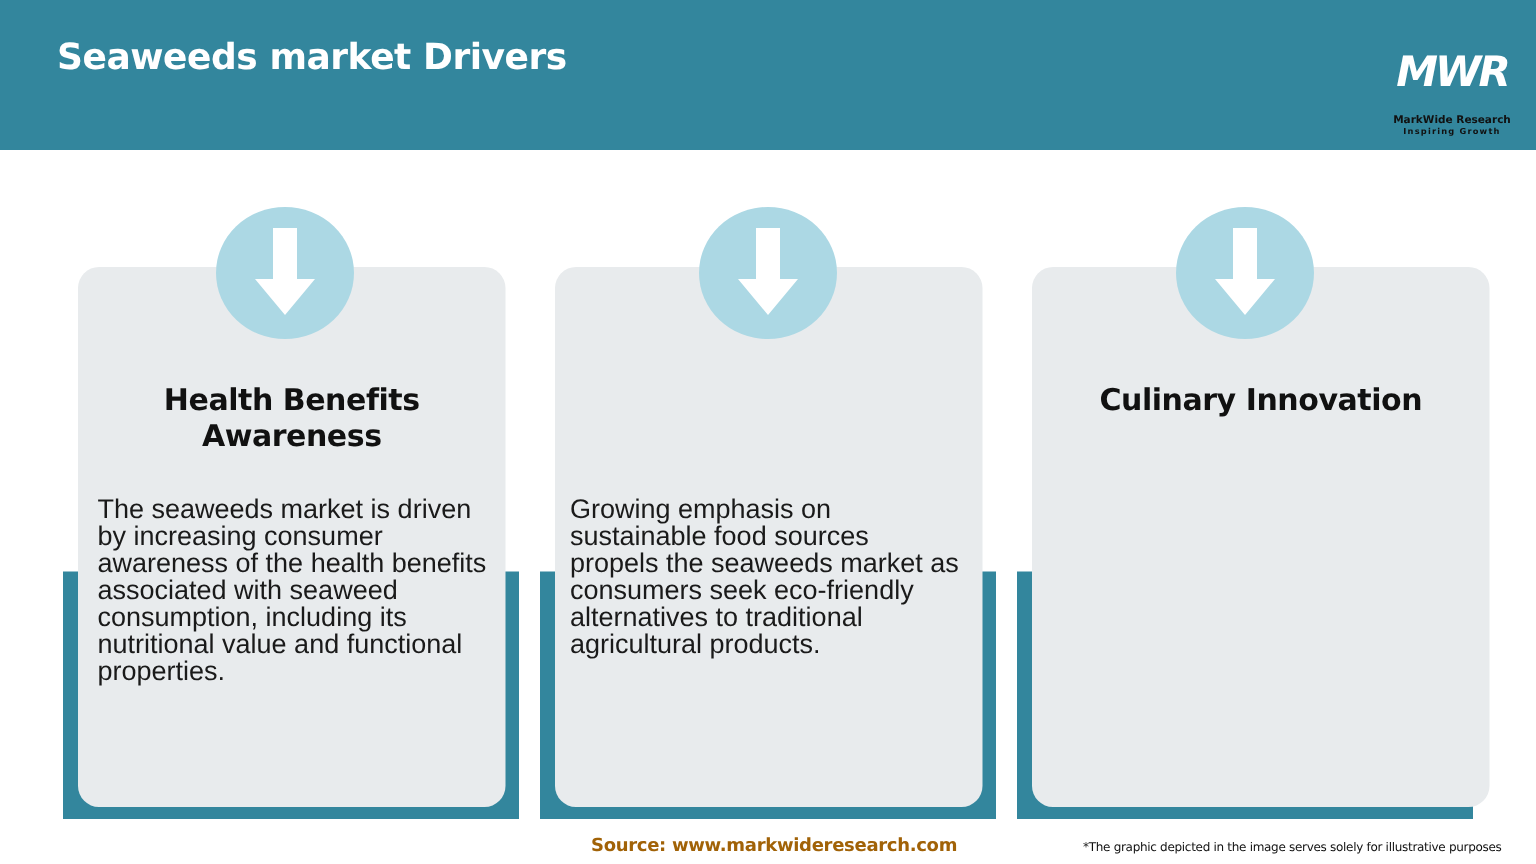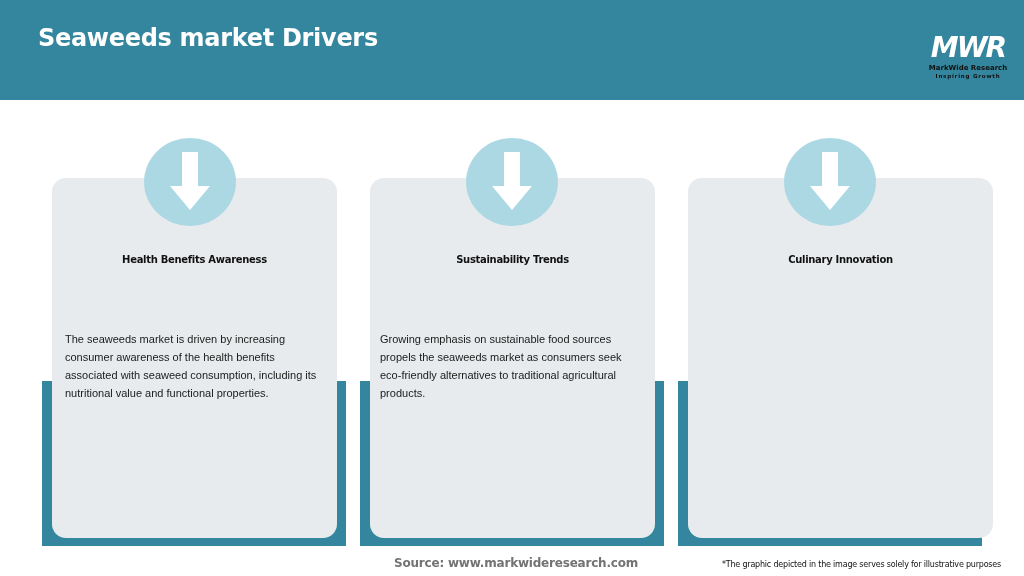--- a/index.html
+++ b/index.html
@@ -1,29 +1,29 @@
 <!DOCTYPE html>
 <html><head>
 <meta charset="utf-8">
 <style>
   html, body { margin:0; padding:0; }
   body { width:1024px; height:576px; position:relative; overflow:hidden; background:#ffffff; font-family:"Liberation Sans", sans-serif; }
   .header { position:absolute; left:0; top:0; width:1024px; height:100px; background:#33869d; }
   .title { position:absolute; left:38px; top:24px; color:#ffffff; font-family:"DejaVu Sans", sans-serif; font-weight:bold; font-size:24px; letter-spacing:-0.3px; }
   .logo { position:absolute; left:922px; top:10px; width:92px; height:48px; text-align:center; }
   .logo-mark { font-family:"DejaVu Sans", sans-serif; font-weight:bold; font-style:italic; font-size:28px; color:#ffffff; line-height:28px; letter-spacing:-2px;margin-top:24px; }
-  .logo-name { font-family:"DejaVu Sans", sans-serif; font-weight:bold; font-size:7px; color:#111111; line-height:9px; margin-top:2px; }
+  .logo-name { font-family:"DejaVu Sans", sans-serif; font-weight:bold; font-size:7px; color:#111111; line-height:9px; margin-top:14px; }
   .logo-tag { font-family:"DejaVu Sans", sans-serif; font-weight:bold; font-size:5.5px; color:#111111; letter-spacing:0.8px; line-height:7px; }
   .backing { position:absolute; top:381px; height:165px; width:304px; background:#33869d; }
   .card { position:absolute; top:178px; width:285px; height:360px; background:#e8ebed; border-radius:14px; }
   .circle { position:absolute; top:138px; width:92px; height:88px; border-radius:50%; background:#acd8e4; }
   .circle svg { position:absolute; left:26px; top:14px; }
-  .card-title { position:absolute; top:76px; left:0; width:100%; text-align:center; font-family:"DejaVu Sans", sans-serif; font-weight:bold; font-size:10px; color:#111111; letter-spacing:-0.3px; }
-  .card-text { position:absolute; top:152px; left:13px; width:262px; font-family:"Liberation Sans", sans-serif; font-size:11px; line-height:18px; color:#1a1a1a; }
-  .source { position:absolute; left:394px; top:556px; font-family:"DejaVu Sans", sans-serif; font-weight:bold; font-size:12px; color:#737373; letter-spacing:-0.2px; }
+  .card-title { position:absolute; top:76px; left:0; width:100%; text-align:center; font-family:"DejaVu Sans", sans-serif; font-weight:bold; font-size:20px; color:#111111; letter-spacing:-0.3px; }
+  .card-text { position:absolute; top:152px; left:13px; width:262px; font-family:"Liberation Sans", sans-serif; font-size:18px; line-height:18px; color:#1a1a1a; }
+  .source { position:absolute; left:394px; top:556px; font-family:"DejaVu Sans", sans-serif; font-weight:bold; font-size:12px; color:#a16207; letter-spacing:-0.2px; }
   .disclaimer { position:absolute; left:722px; top:560px; font-family:"DejaVu Sans", sans-serif; font-size:8px; color:#111111; letter-spacing:-0.2px;text-align:center; }
 </style>
 </head>
 <body>
 
 <div class="header">
   <div class="title">Seaweeds market Drivers</div>
   <div class="logo">
     <div class="logo-mark">MWR</div>
     <div class="logo-name">MarkWide Research</div>
@@ -37,21 +37,20 @@
   <div class="card-text">The seaweeds market is driven by increasing consumer awareness of the health benefits associated with seaweed consumption, including its nutritional value and functional properties.</div>
 </div>
 <div class="circle" style="left:144px;">
   <svg width="40" height="60" viewBox="0 0 40 60">
       <polygon points="12,0 28,0 28,34 40,34 20,58 0,34 12,34" fill="#ffffff"></polygon>
     </svg>
 </div>
 
 <div class="backing" style="left:360px;"></div>
 <div class="card" style="left:370px;">
-  <div class="card-title">Sustainability Trends</div>
   <div class="card-text" style="left:10px;">Growing emphasis on sustainable food sources propels the seaweeds market as consumers seek eco-friendly alternatives to traditional agricultural products.</div>
 </div>
 <div class="circle" style="left:466px;">
   <svg width="40" height="60" viewBox="0 0 40 60">
       <polygon points="12,0 28,0 28,34 40,34 20,58 0,34 12,34" fill="#ffffff"></polygon>
     </svg>
 </div>
 
 <div class="backing" style="left:678px;"></div>
 <div class="card" style="left:688px;padding-left:20px;">

